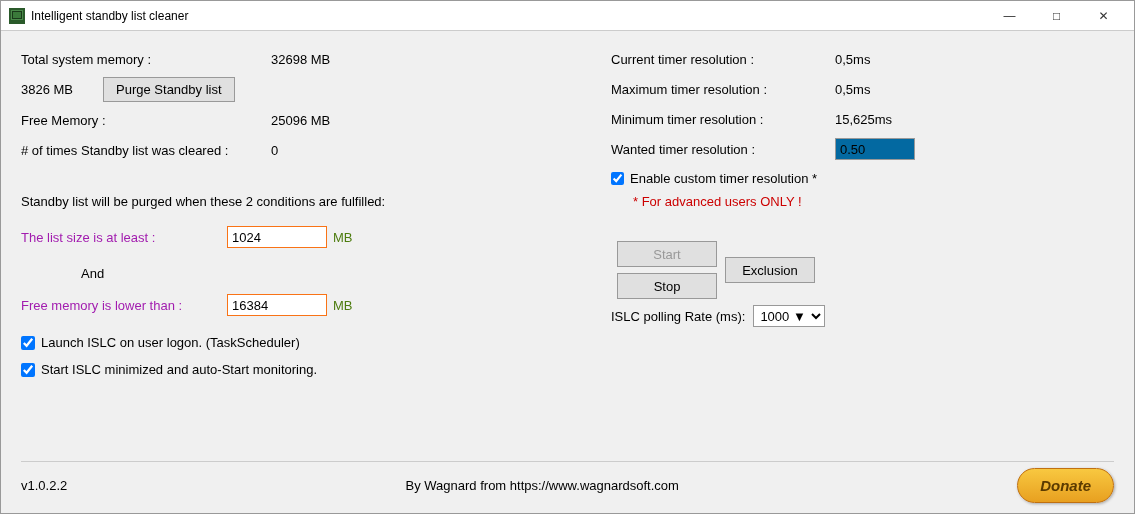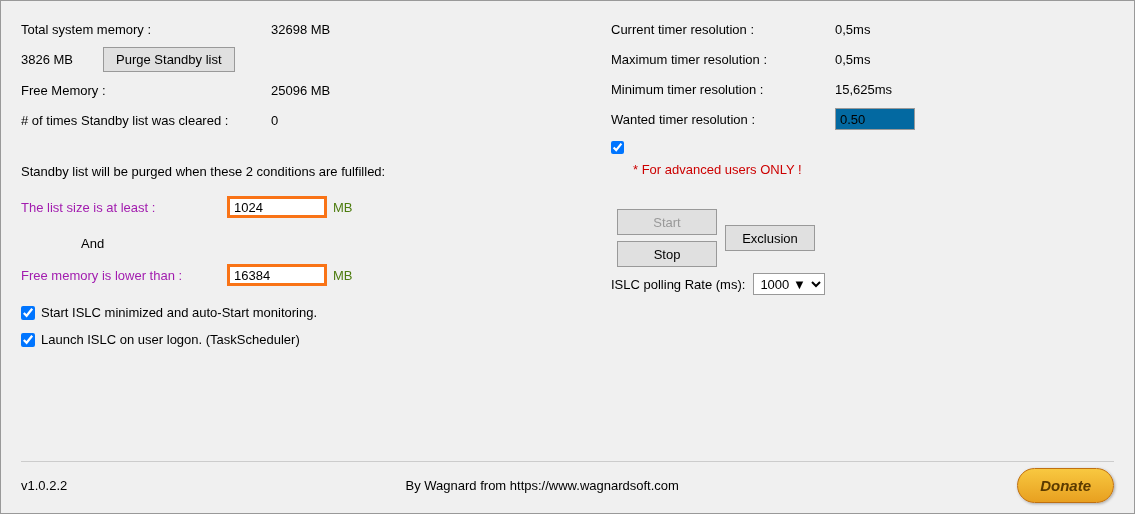--- a/index.html
+++ b/index.html
@@ -142,21 +142,21 @@
     }
 
     .condition-label {
       min-width: 200px;
       color: #a21caf;
     }
 
     .text-input {
       width: 100px;
       height: 22px;
-      border: 3px solid #f97316;
+      border: 1px solid #f97316;
       background: white;
       padding: 2px 4px;
       font-size: 13px;
       margin: 0 6px;
     }
 
     .unit-label {
       color: #4d7c0f;
     }
 
@@ -317,20 +317,37 @@
       align-items: center;
       gap: 8px;
       justify-content: flex-start;
     }
   </style>
 </head>
 <body>
 
 <div class="window">
 
+  <div class="title-bar">
+    <div class="title-bar-icon">
+      <svg width="16" height="16" viewBox="0 0 16 16">
+        <rect x="0" y="0" width="16" height="16" fill="#2a5a2a"></rect>
+        <rect x="2" y="2" width="12" height="10" fill="#4a8a4a"></rect>
+        <rect x="3" y="3" width="10" height="8" fill="#1a3a1a"></rect>
+        <rect x="4" y="4" width="8" height="6" fill="#3a7a3a"></rect>
+        <rect x="6" y="12" width="4" height="2" fill="#2a5a2a"></rect>
+      </svg>
+    </div>
+    <span class="title-bar-text">Intelligent standby list cleaner</span>
+    <div class="title-bar-controls">
+      <button class="title-bar-btn">—</button>
+      <button class="title-bar-btn">□</button>
+      <button class="title-bar-btn close">✕</button>
+    </div>
+  </div>
 
   <div class="content">
     <div class="main-area">
 
       <div class="left-panel">
 
         <div class="info-row">
           <span class="info-label">Total system memory :</span>
           <span class="info-value">32698 MB</span>
         </div>
@@ -365,26 +382,26 @@
         </div>
 
         <div class="condition-row">
           <span class="condition-label">Free memory is lower than :</span>
           <input type="text" class="text-input" value="16384" style="">
           <span class="unit-label">MB</span>
         </div>
 
         <div class="checkbox-row">
           <input type="checkbox" checked="" style="">
-          <label>Start ISLC minimized and auto-Start monitoring.</label>
+          <label>Launch ISLC on user logon. (TaskScheduler)</label>
         </div>
 
         <div class="checkbox-row">
           <input type="checkbox" checked="" style="">
-          <label>Launch ISLC on user logon. (TaskScheduler)</label>
+          <label>Start ISLC minimized and auto-Start monitoring.</label>
         </div>
 
       </div>
 
       <div class="right-panel">
 
         <div class="timer-section">
           <div class="right-info-row">
             <span class="right-label">Current timer resolution :</span>
             <span class="right-value">0,5ms</span>
@@ -400,20 +417,21 @@
             <span class="right-value">15,625ms</span>
           </div>
 
           <div class="right-info-row">
             <span class="right-label">Wanted timer resolution :</span>
             <input type="text" class="wanted-input" value="0.50" style="">
           </div>
 
           <div class="enable-timer-row">
             <input type="checkbox" checked="" style="">
+            <span>Enable custom timer resolution *</span>
           </div>
 
           <div class="advanced-warning">* For advanced users ONLY !</div>
         </div>
 
         <div class="bottom-right">
           <div class="start-stop-exclusion">
             <div class="start-stop-col">
               <button class="action-btn disabled" style="color:#999;">Start</button>
               <button class="action-btn">Stop</button>

